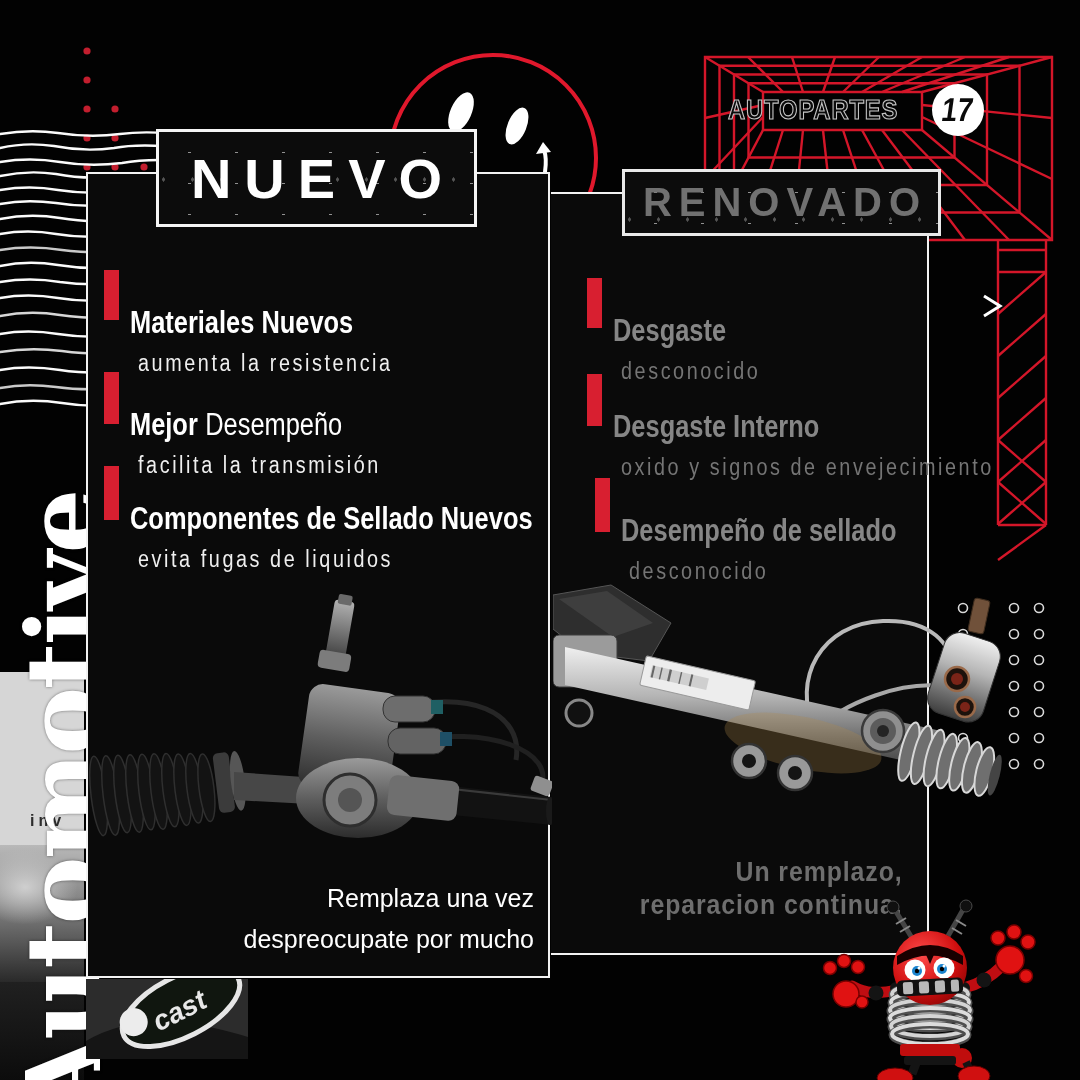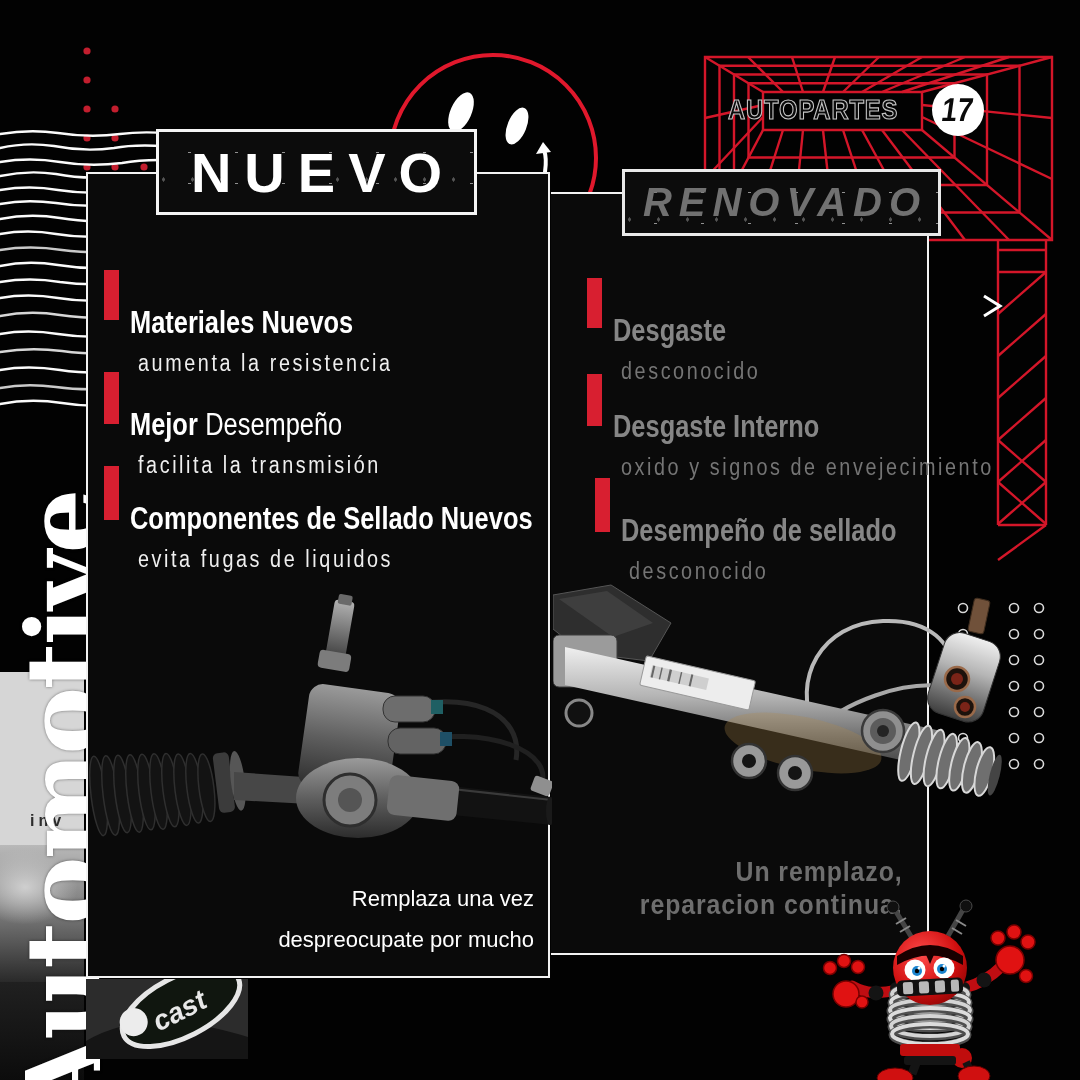--- a/index.html
+++ b/index.html
@@ -34,35 +34,35 @@
            transform:scaleX(.82);transform-origin:0 0;display:block;line-height:34px;}
   .t-title .t-strong{font-weight:bold;}
   .t-title .t-light{font-weight:normal;margin-left:9px;}
   .t-sub{display:block;margin-top:10px;margin-left:8px;font-size:23px;color:#efefef;
          letter-spacing:3px;white-space:nowrap;transform:scaleX(.86);transform-origin:0 0;}
   .gray .t-title{color:#868686;}
   .gray .t-sub{color:#757575;}
   .bar1{height:50px;} .bar2{height:52px;} .bar3{height:54px;}
 
   .footer-new{position:absolute;right:14px;top:704px;text-align:right;color:#ffffff;
-              font-size:22px;line-height:41px;}
+              font-size:25px;line-height:41px;}
   .footer-ren{position:absolute;right:24px;top:662px;text-align:right;color:#6e6e6e;
               font-weight:bold;font-size:27px;line-height:33px;letter-spacing:1px;
               transform:scaleX(.92);transform-origin:100% 0;white-space:nowrap;}
 
   
   .speck{background-color:#0c0c0c;background-image:
       radial-gradient(rgba(255,255,255,.55) 1px, transparent 1.5px),
       radial-gradient(rgba(255,255,255,.3) 1px, transparent 1.4px);
       background-size:47px 31px,29px 53px;background-position:7px 5px,19px 21px;}
   .box{border:3px solid #f5f5f5;box-sizing:border-box;display:flex;align-items:center;justify-content:center;}
-  .box-nuevo{left:156px;top:129px;width:321px;height:86px;}
+  .box-nuevo{left:156px;top:129px;width:321px;height:98px;}
   .box-nuevo span{color:#ffffff;font-weight:bold;font-size:56px;letter-spacing:13px;text-indent:13px;}
   .box-renovado{left:622px;top:169px;width:319px;height:67px;border-width:3px;border-color:#e9e9e9;}
-  .box-renovado span{color:#717171;font-weight:bold;font-size:40px;letter-spacing:7px;text-indent:7px;font-style:italic;}
+  .box-renovado span{color:#717171;font-weight:bold;font-size:40px;letter-spacing:7px;text-indent:7px;}
 
   
   .brand{left:728px;top:84px;display:flex;align-items:center;gap:10px;}
   .brand-name{font-weight:bold;font-size:27px;letter-spacing:1px;color:#0a0a0a;
               -webkit-text-stroke:1.2px #c4c4c4;transform:scaleX(.88);transform-origin:0 50%;white-space:nowrap;}
   .badge{width:52px;height:52px;border-radius:50%;background:#ffffff;display:flex;
          align-items:center;justify-content:center;}
   .badge span{color:#0a0a0a;font-weight:bold;font-size:33px;transform:skewX(-8deg) scaleX(.85);}
 </style>
 </head>

